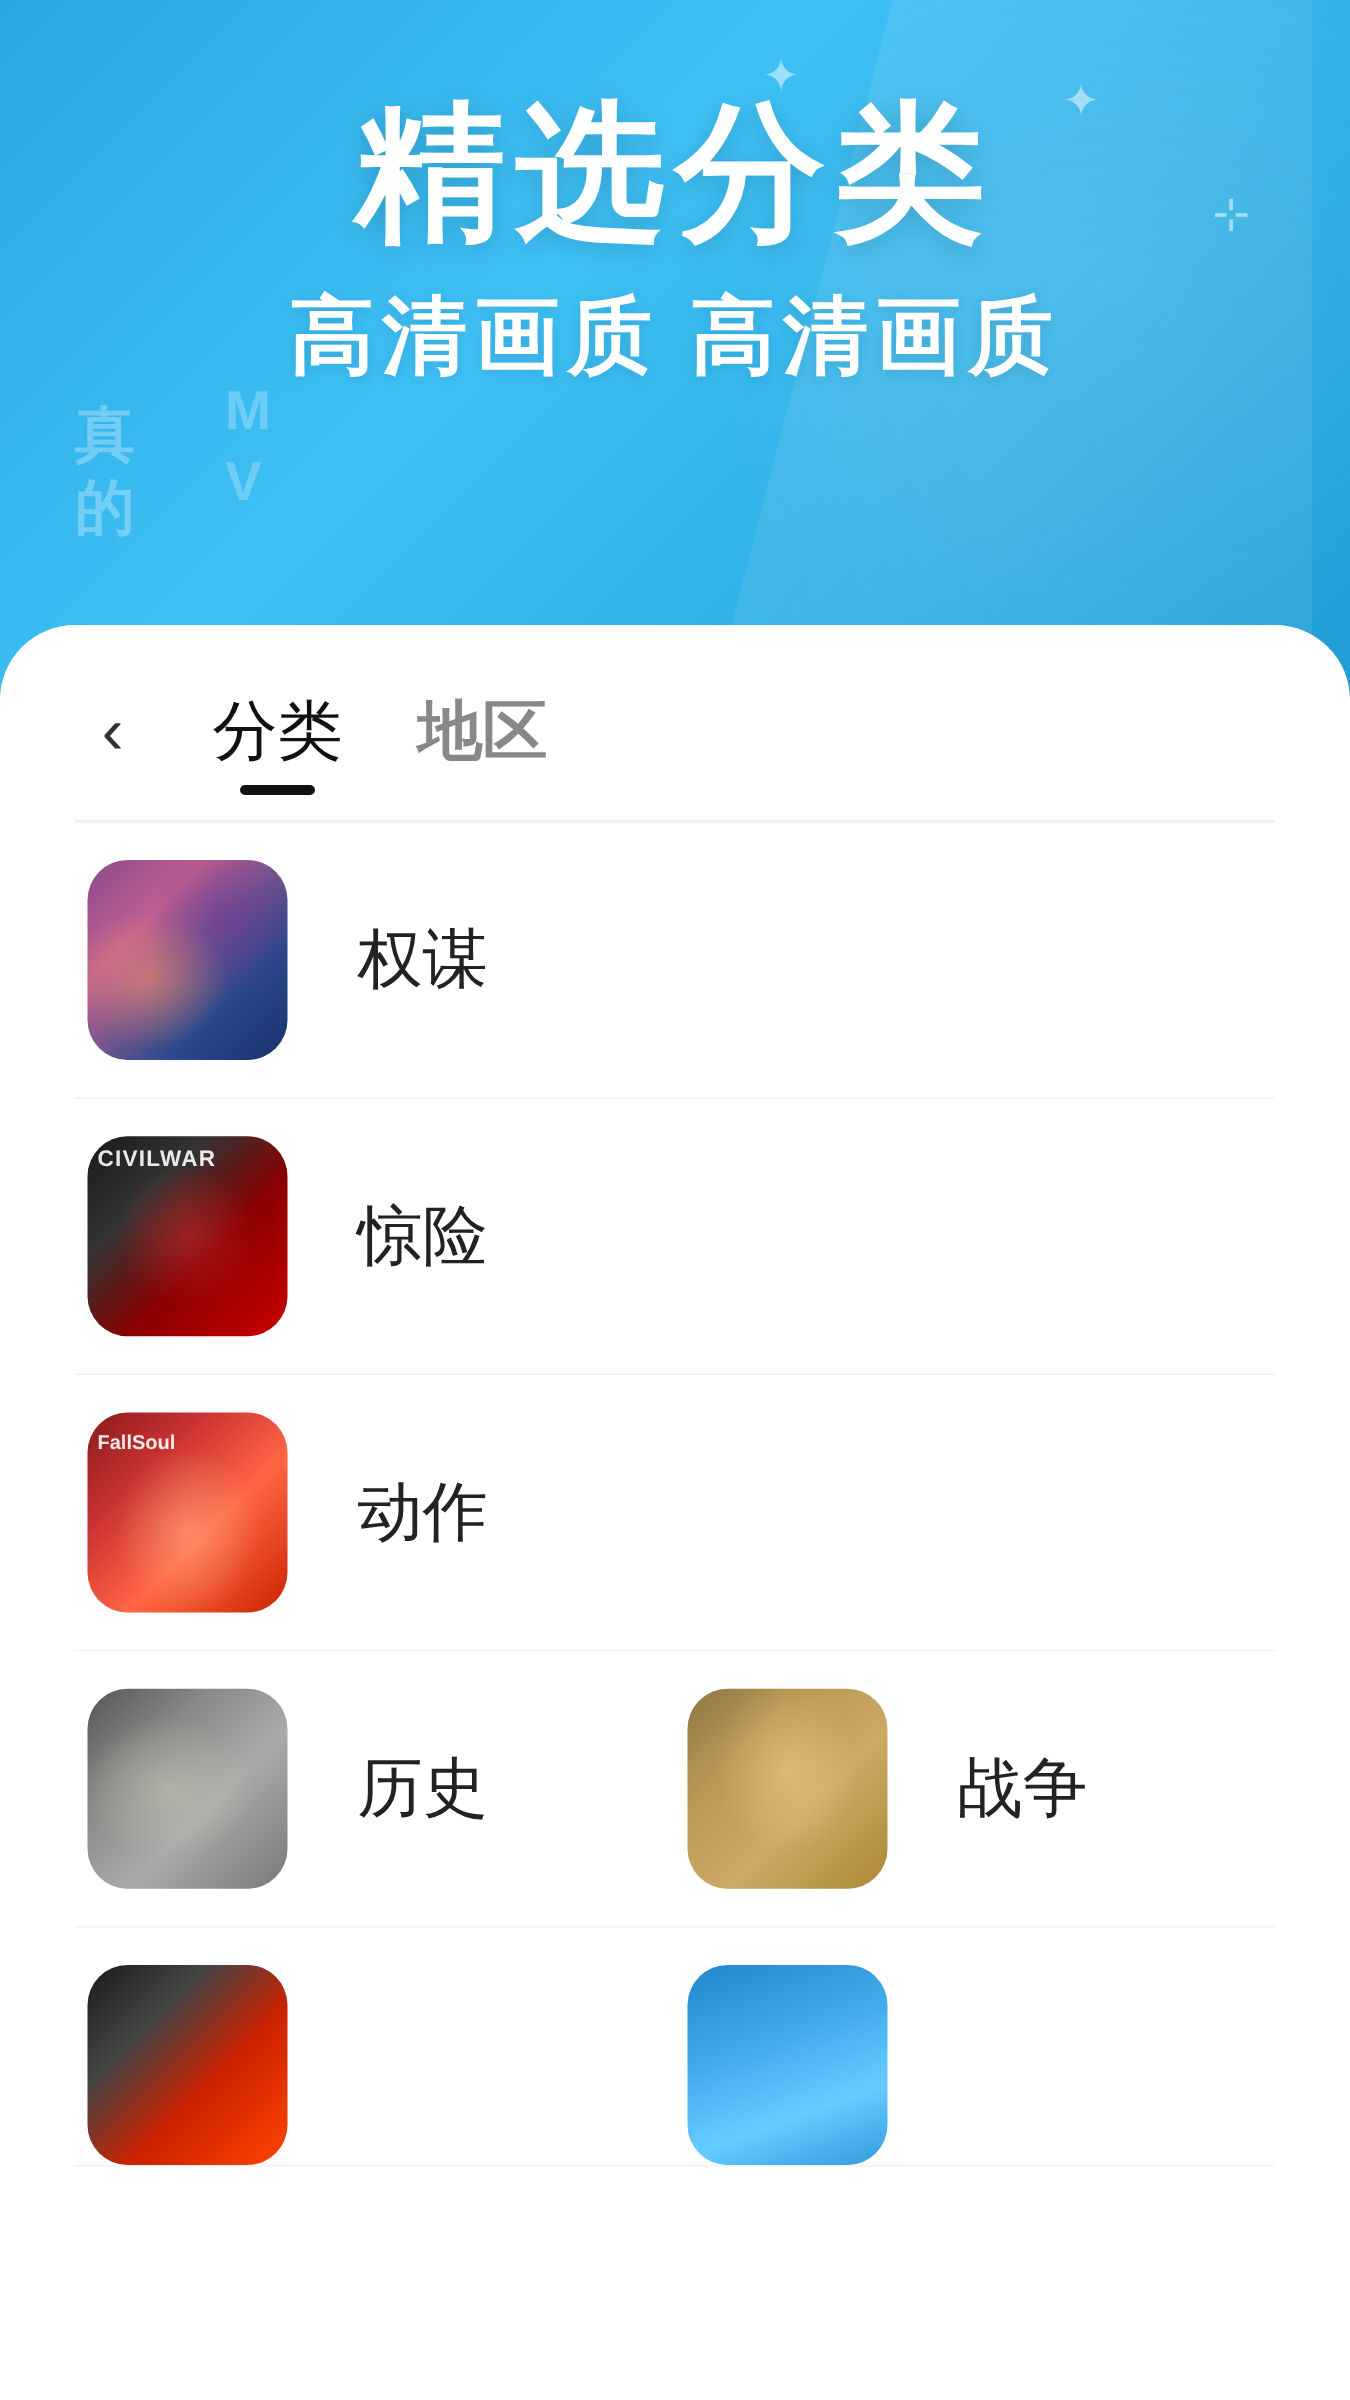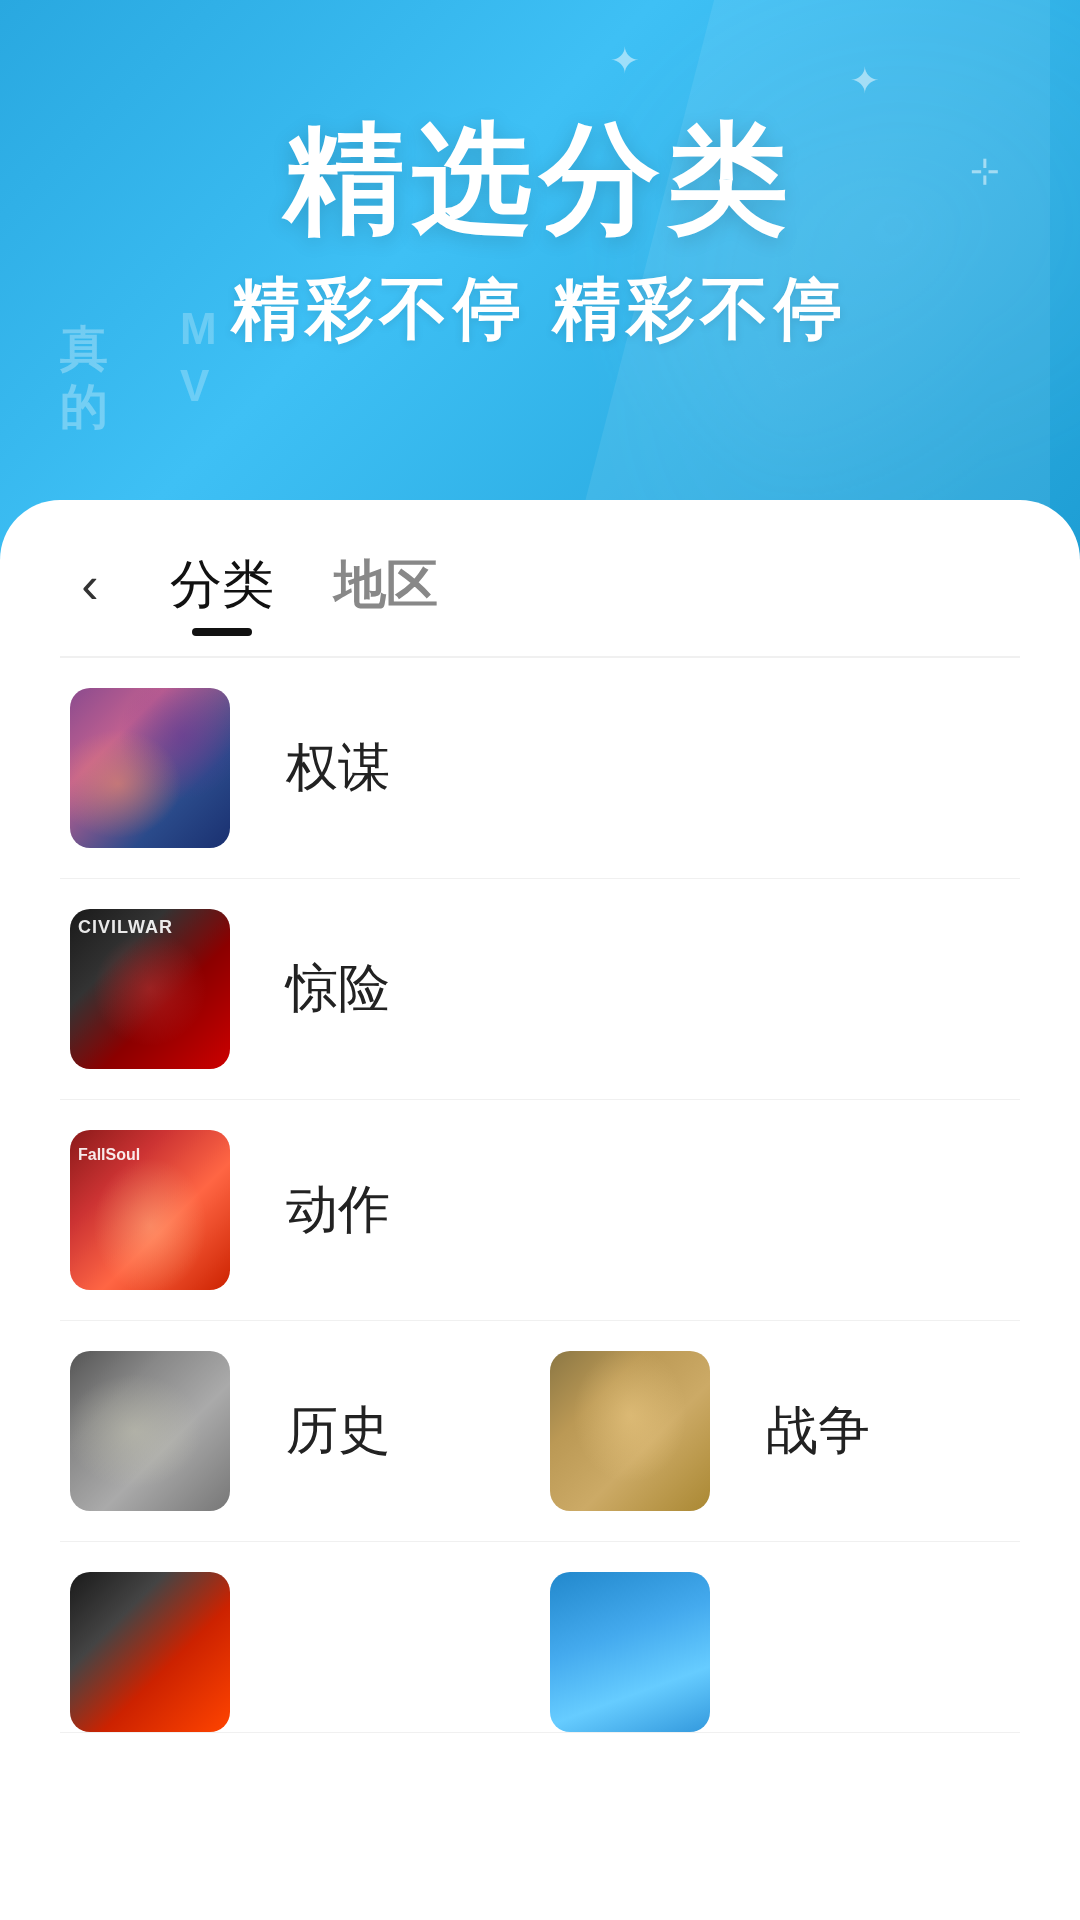--- a/index.html
+++ b/index.html
@@ -76,21 +76,21 @@
       opacity: 0.15;
       background:
         radial-gradient(ellipse at 70% 40%, rgba(255,255,255,0.4) 0%, transparent 60%),
         radial-gradient(ellipse at 50% 70%, rgba(255,255,255,0.2) 0%, transparent 50%);
     }
 
     .hero-title {
       position: relative;
       z-index: 2;
       text-align: center;
-      padding-top: 112px;
+      padding-top: 72px;
     }
 
     .hero-title-main {
       font-size: 120px;
       font-weight: 900;
       color: #fff;
       letter-spacing: 8px;
       text-shadow: 0 4px 20px rgba(0,0,0,0.15);
       line-height: 1.1;
     }
@@ -191,21 +191,21 @@
       align-items: center;
       flex: 1;
       padding: 0 10px;
       cursor: pointer;
       min-height: 160px;
     }
 
     .cat-thumb {
       width: 160px;
       height: 160px;
-      border-radius: 20px;
+      border-radius: 32px;
       overflow: hidden;
       flex-shrink: 0;
       background: #ddd;
       position: relative;
       padding-left: 16px;
     }
 
     
     .thumb-quanmou {
       background: linear-gradient(135deg, #8b4b8e 0%, #c06090 30%, #2a4a8a 70%, #1a3070 100%);
@@ -350,21 +350,21 @@
   </div>
   <div class="bg-mv">
     M<br>V
   </div>
   <span class="sparkle sparkle-1">✦</span>
   <span class="sparkle sparkle-2">✦</span>
   <span class="sparkle sparkle-3">⊹</span>
 
   <div class="hero-title">
     <div class="hero-title-main">精选分类</div>
-    <div class="hero-title-sub">精彩不停 精彩不停</div>
+    <div class="hero-title-sub">高清画质 高清画质</div>
   </div>
 </div>
 
 <div class="main-card">
 
   <div class="nav-bar">
     <div class="back-btn">‹</div>
     <div class="tab-item active">分类</div>
     <div class="tab-item inactive">地区</div>
   </div>

